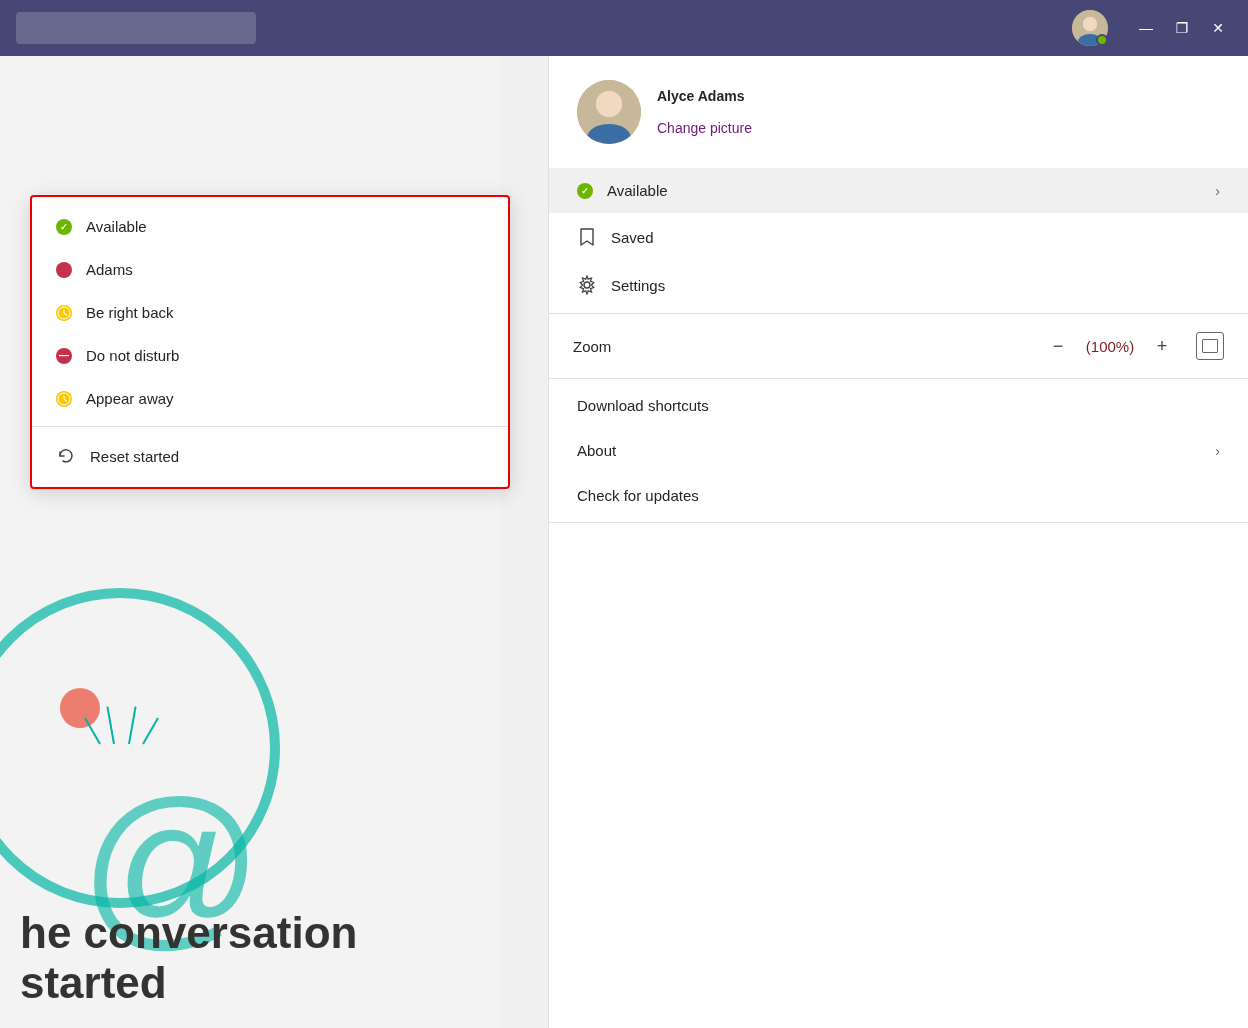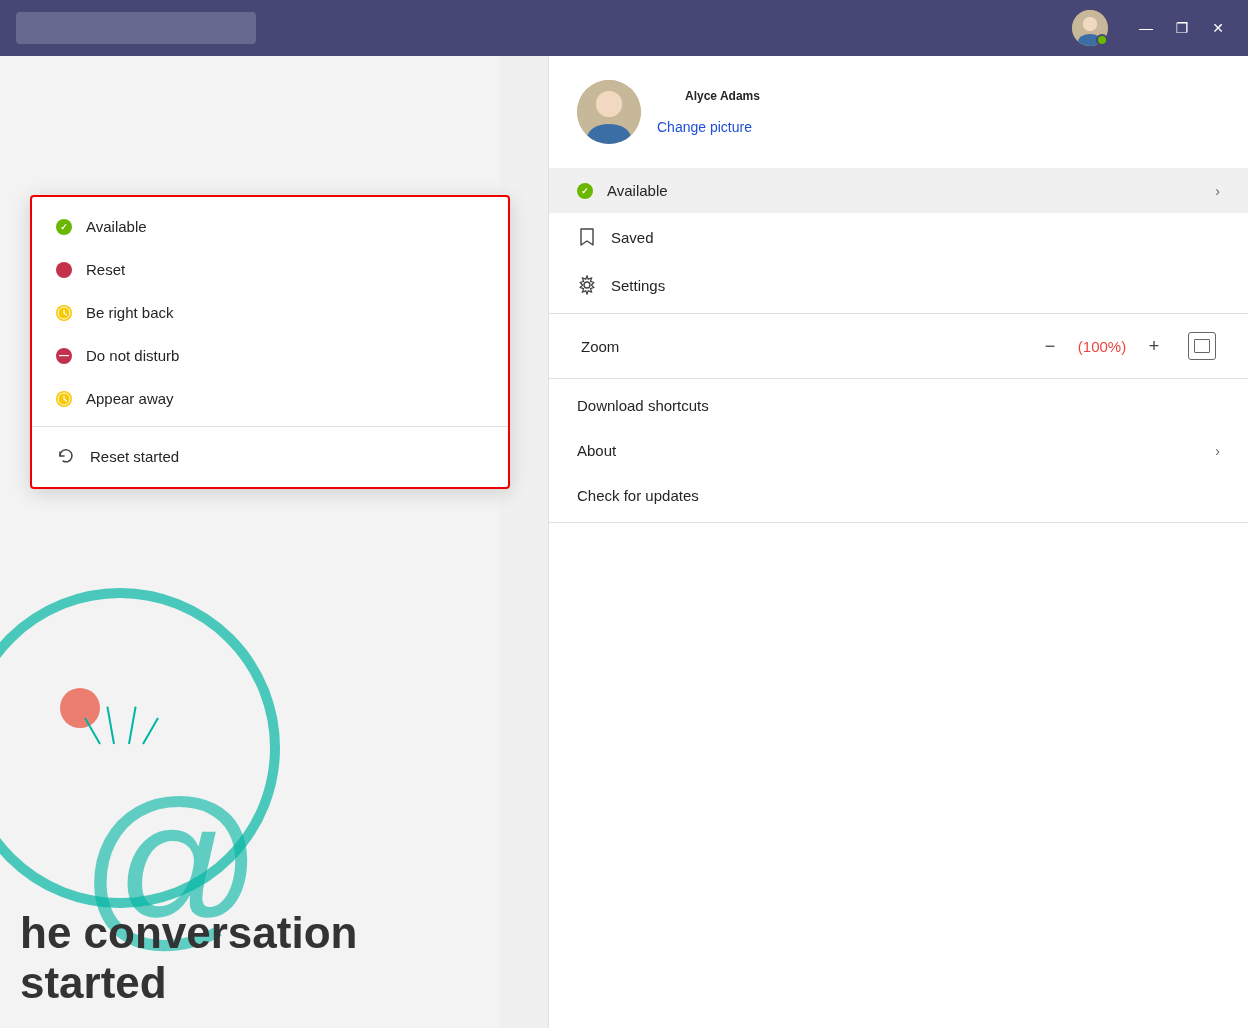--- a/index.html
+++ b/index.html
@@ -165,29 +165,28 @@
       border-radius: 50%;
       background: #c8a882;
       overflow: hidden;
       flex-shrink: 0;
       display: flex;
       align-items: center;
       justify-content: center;
     }
 
     .profile-info .name {
-      font-size: 12px;
+      font-size: 14px;
       font-weight: 600;
       color: #252525;
-      margin-left: 28px;
     }
 
     .profile-info .change-pic {
       font-size: 14px;
-      color: #1d4ed8;
+      color: #701a75;
       margin-top: 16px;
     }
 
     
     .menu-item {
       display: flex;
       align-items: center;
       padding: 14px 28px;
       cursor: pointer;
       color: #252525;
@@ -237,21 +236,21 @@
     .divider {
       height: 1px;
       background: #e0e0e0;
       margin: 4px 0;
     }
 
     
     .zoom-row {
       display: flex;
       align-items: center;
-      padding: 14px 32px;
+      padding: 14px 24px;
       gap: 0;
     }
 
     .zoom-label {
       font-size: 15px;
       color: #252525;
       flex: 1;
     }
 
     .zoom-controls {
@@ -267,21 +266,21 @@
       align-items: center;
       justify-content: center;
       cursor: pointer;
       font-size: 18px;
       color: #444;
       border-radius: 4px;
     }
 
     .zoom-value {
       font-size: 15px;
-      color: #ef4444;
+      color: #7f1d1d;
       min-width: 52px;
       text-align: center;
     }
 
     .zoom-fit-btn {
       width: 28px;
       height: 28px;
       border: 1.5px solid #666;
       border-radius: 3px;
       display: flex;
@@ -518,21 +517,21 @@
 
 <div class="status-submenu">
 
   <div class="status-item">
     <div class="status-dot dot-green"></div>
     <span>Available</span>
   </div>
 
   <div class="status-item">
     <div class="status-dot dot-red"></div>
-    <span>Reset</span>
+    <span>Adams</span>
   </div>
 
   <div class="status-item">
     <div class="status-dot dot-away">
       <svg width="14" height="14" viewBox="0 0 14 14" fill="none">
         <circle cx="7" cy="7" r="6" stroke="white" stroke-width="1" fill="none"></circle>
         <path d="M7 4 L7 7 L9.5 9" stroke="white" stroke-width="1.2" stroke-linecap="round"></path>
       </svg>
     </div>
     <span>Be right back</span>

